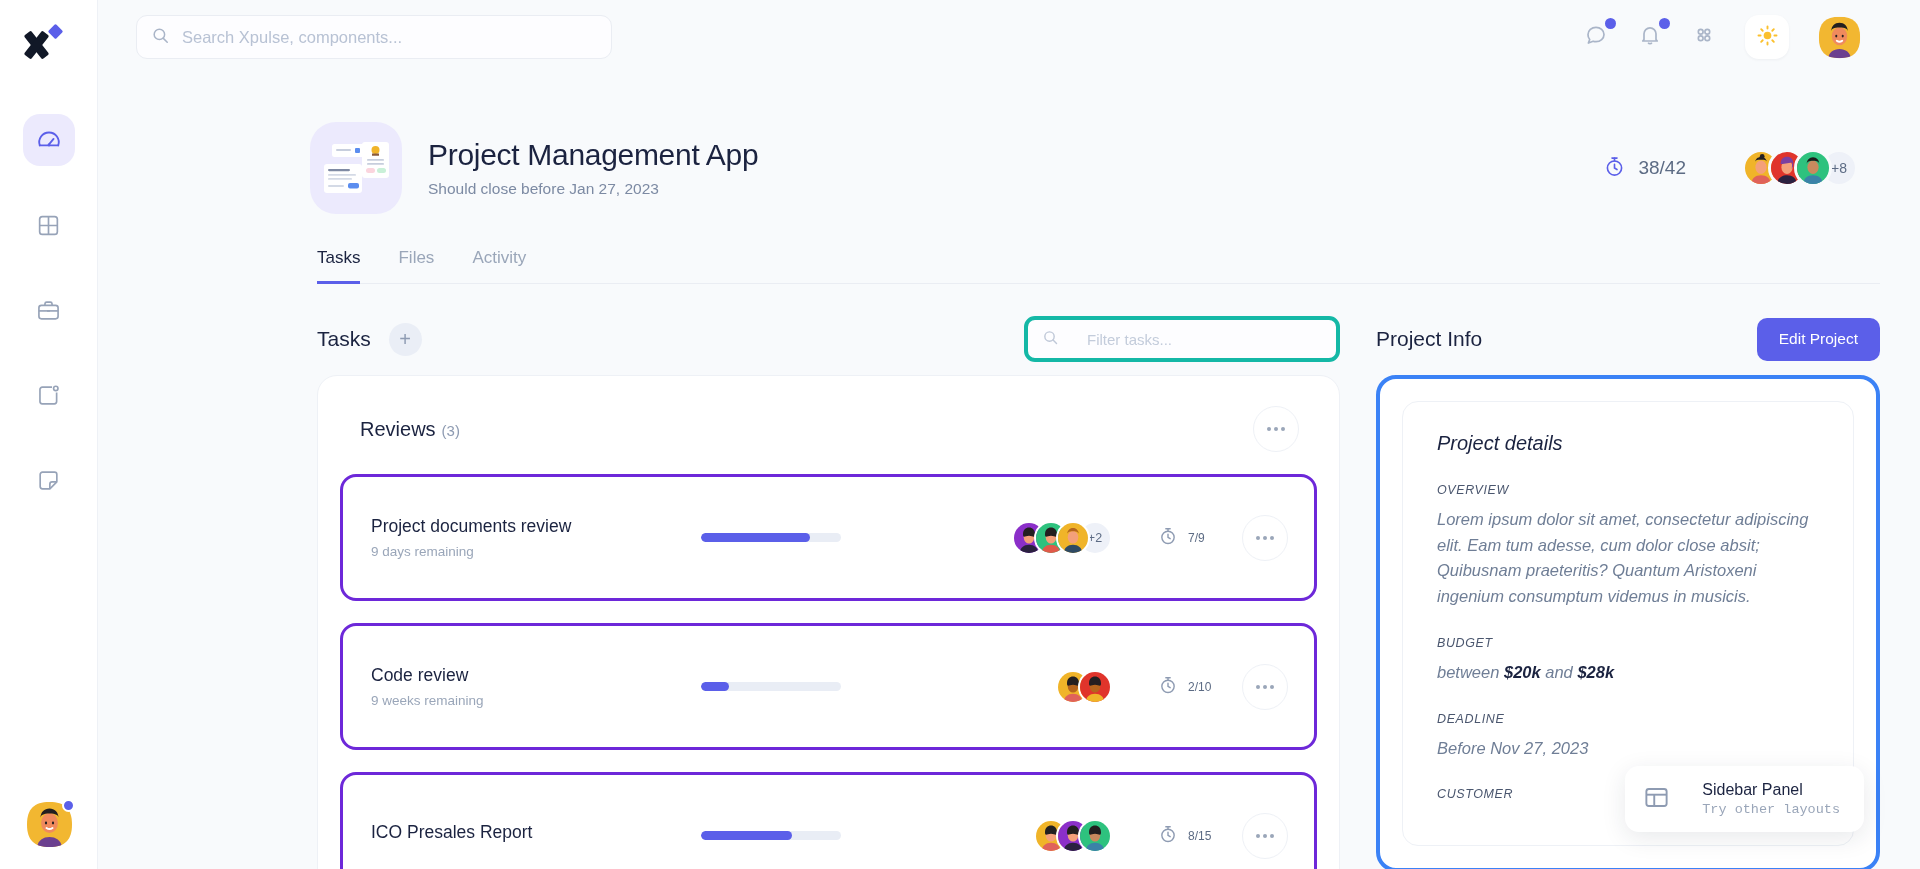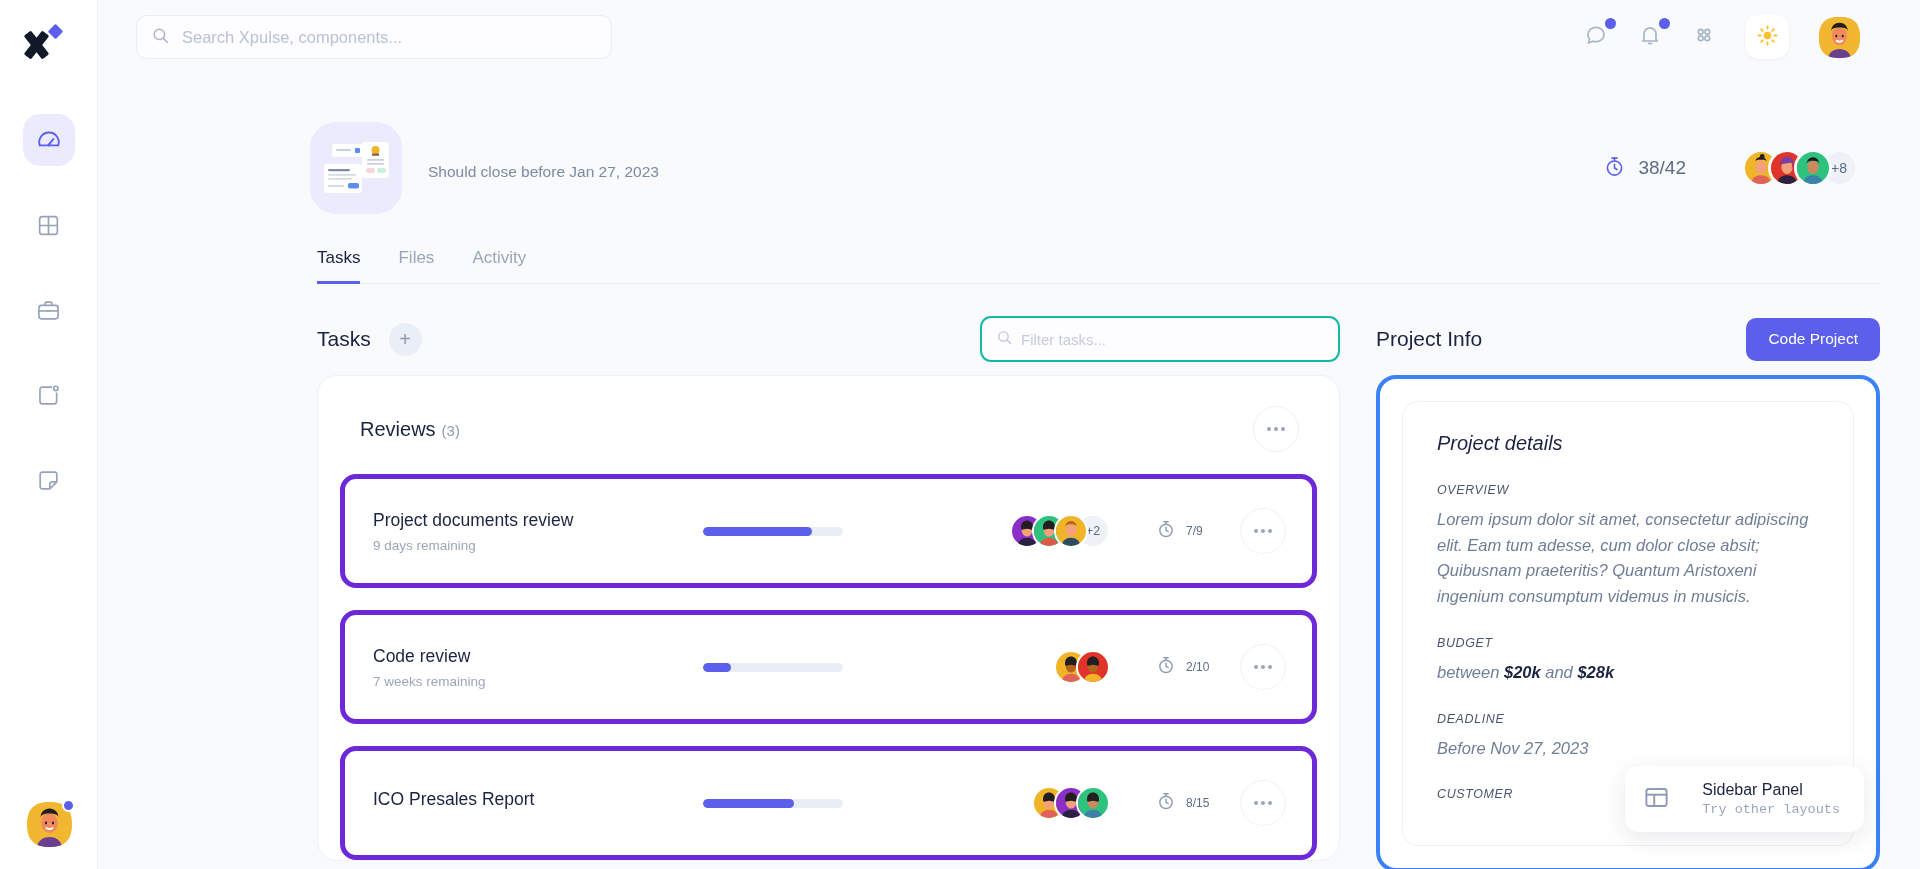--- a/index.html
+++ b/index.html
@@ -122,23 +122,23 @@
 
   .sec-head { display: flex; align-items: center; height: 44px; }
   .sec-title { font-size: 21px; color: #1b2340; }
   .add-btn {
     width: 33px; height: 33px; border-radius: 50%; background: #eaeef6;
     display: flex; align-items: center; justify-content: center;
     margin-left: 18px; cursor: pointer; color: #8e9bb2; font-size: 20px;
     line-height: 1;
   }
   .filter-wrap {
-    margin-left: auto; width: 360px; height: 46px;
-    background: #fdfdff; border: 2px solid #14b8a6; border-radius: 11px;
-    display: flex; align-items: center; padding: 0 14px; gap: 8px;
+    margin-left: auto; width: 316px; height: 46px;
+    background: #fdfdff; border: 4px solid #14b8a6; border-radius: 11px;
+    display: flex; align-items: center; padding: 0 14px; gap: 28px;
   }
   .filter-wrap input {
     border: none; outline: none; background: transparent;
     font-family: "Liberation Sans", sans-serif; font-size: 15px; color: #6b7a90; width: 100%;
   }
   .filter-wrap input::placeholder { color: #c3ccdb; }
 
   .edit-btn {
     margin-left: auto; background: #5b5fe9; color: #fff;
     border: none; border-radius: 10px; padding: 0 22px; height: 43px;
@@ -153,22 +153,22 @@
   .panel-title { font-size: 20px; color: #1b2340; }
   .panel-title .cnt { font-size: 15px; color: #8e9bb2; margin-left: 6px; }
   .dots-btn {
     margin-left: auto; width: 46px; height: 46px; border-radius: 50%;
     border: 1px solid #eef1f6; background: #fff;
     display: flex; align-items: center; justify-content: center; gap: 3px; cursor: pointer;
   }
   .dots-btn i { width: 4px; height: 4px; border-radius: 50%; background: #9aa6b9; display: block; }
 
   .task-card {
-    margin-top: 22px; border: 5px solid #6d28d9; border-radius: 16px;
-    height: 114px; display: flex; align-items: center; padding: 0 26px 0 28px;
+    margin-top: 22px; border: 3px solid #6d28d9; border-radius: 16px;
+    height: 127px; display: flex; align-items: center; padding: 0 26px 0 28px;
     background: #fff;
   }
   .task-name { font-size: 17.5px; color: #1b2340; }
   .task-sub { font-size: 13.5px; color: #9aa6b9; margin-top: 7px; }
   .task-left { width: 330px; flex: 0 0 330px; }
   .progress { width: 140px; height: 9px; border-radius: 6px; background: #e9edf5; overflow: hidden; flex: 0 0 140px; }
   .progress > span { display: block; height: 100%; border-radius: 6px; background: #5b5fe9; }
   .task-avs { display: flex; align-items: center; margin-left: auto; }
   .task-avs > * { margin-left: -12px; }
   .task-avs > *:first-child { margin-left: 0; }
@@ -381,20 +381,21 @@
           <rect x="67" y="46" width="9" height="5" rx="2.5" fill="#c9f0d8"></rect>
           <rect x="14" y="42" width="38" height="29" rx="3" fill="#fff"></rect>
           <rect x="18" y="47" width="22" height="2.2" rx="1.1" fill="#7f8aa3"></rect>
           <rect x="18" y="52" width="28" height="1.8" rx=".9" fill="#d4dae6"></rect>
           <rect x="18" y="56" width="24" height="1.8" rx=".9" fill="#d4dae6"></rect>
           <rect x="18" y="63" width="16" height="2" rx="1" fill="#d4dae6"></rect>
           <rect x="38" y="61" width="11" height="5.5" rx="2" fill="#5b8def"></rect>
         </svg>
       </div>
       <div class="proj-title-wrap">
+        <h1 class="proj-title">Project Management App</h1>
         <div class="proj-sub">Should close before Jan 27, 2023</div>
       </div>
 
       <div class="proj-head-right">
         <div class="timer-chip">
           <span>
             <svg width="23" height="23" viewBox="0 0 24 24" fill="none" stroke="#5b5fe9" stroke-width="1.7" stroke-linecap="round">
               <circle cx="12" cy="13.6" r="7.4"></circle>
                 <path d="M12 9.8v3.8l2.6 1.6"></path>
               <path d="M9.4 3.2h5.2"></path>
@@ -518,21 +519,21 @@
             <div class="task-dots">
               <i></i>
                 <i></i>
                 <i></i>
             </div>
           </div>
 
           <div class="task-card">
             <div class="task-left">
               <div class="task-name">Code review</div>
-              <div class="task-sub">7 weeks remaining</div>
+              <div class="task-sub">9 weeks remaining</div>
             </div>
             <div class="progress">
               <span style="width: 20%;"></span>
             </div>
             <div class="task-avs">
               <div class="av-s">
                 <svg width="100%" height="100%" viewBox="0 0 40 40">
                     <rect width="40" height="40" fill="#f0b429"></rect>
                   <path d="M8 40c0-7 5-11 12-11s12 4 12 11z" fill="#e0625a"></path>
                   <ellipse cx="20" cy="19" rx="7" ry="8.4" fill="#b5651d"></ellipse>
@@ -616,21 +617,21 @@
                 <i></i>
                 <i></i>
             </div>
           </div>
         </div>
       </div>
 
       <div class="col-right">
         <div class="sec-head">
           <span class="sec-title">Project Info</span>
-          <button class="edit-btn">Code Project</button>
+          <button class="edit-btn">Edit Project</button>
         </div>
 
         <div class="info-card">
           <div class="info-inner">
             <div class="info-title">Project details</div>
 
             <div class="field">
               <div class="field-label">OVERVIEW</div>
               <div class="field-val">Lorem ipsum dolor sit amet, consectetur adipiscing elit. Eam tum adesse, cum dolor close absit; Quibusnam praeteritis? Quantum Aristoxeni ingenium consumptum videmus in musicis.</div>
             </div>

